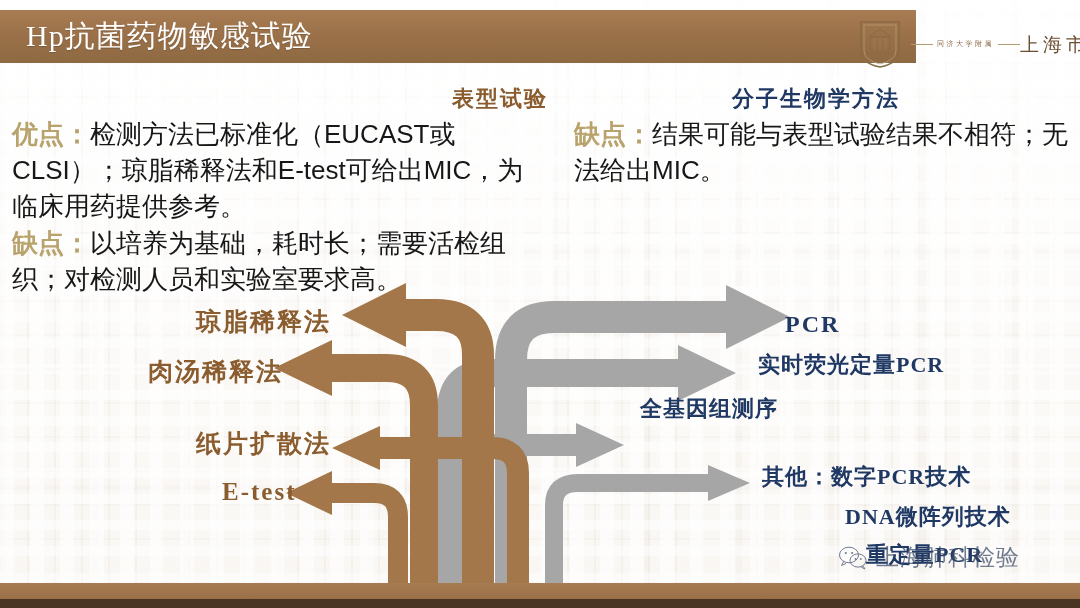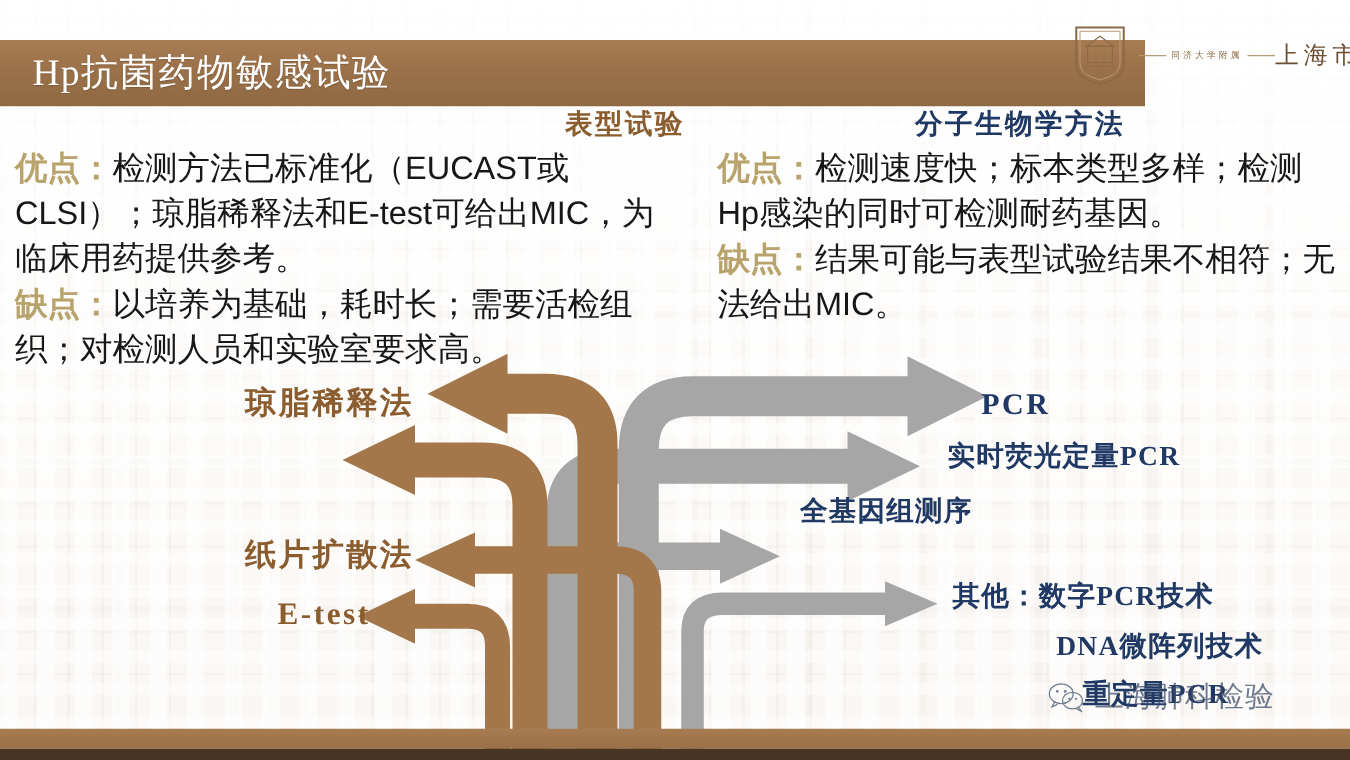--- a/index.html
+++ b/index.html
@@ -30,21 +30,21 @@
       repeating-linear-gradient(90deg, rgba(255,255,255,.65) 0 14px, rgba(255,255,255,0) 14px 30px),
       repeating-linear-gradient(0deg, rgba(255,255,255,.55) 0 10px, rgba(255,255,255,0) 10px 26px);
   }
   .bg-fade{
     position:absolute;left:0;top:0;width:1080px;height:608px;
     background:linear-gradient(180deg,rgba(255,255,255,.92) 0%,rgba(255,255,255,.72) 30%,rgba(255,255,255,.60) 60%,rgba(255,255,255,.55) 100%);
   }
 
   
   .banner{
-    position:absolute;left:0;top:32px;width:916px;height:53px;
+    position:absolute;left:0;top:10px;width:916px;height:53px;
     background:linear-gradient(180deg,#a87c53 0%,#9b7149 45%,#8e6942 100%);
     display:flex;align-items:center;
   }
   .banner-title{
     color:#ffffff;font-size:30px;letter-spacing:1px;
     padding-left:26px;font-weight:400;
     font-family:"Liberation Serif","DejaVu Serif",serif;
     text-shadow:0 1px 1px rgba(0,0,0,.18);
   }
 
@@ -173,23 +173,20 @@
       <span class="lbl">优点：</span><span>检测方法已标准化（EUCAST或CLSI）；琼脂稀释法和E-test可给出MIC，为临床用药提供参考。</span>
     </p>
     <p class="para">
       <span class="lbl">缺点：</span><span>以培养为基础，耗时长；需要活检组织；对检测人员和实验室要求高。</span>
     </p>
   </div>
 
   <div class="col col-right">
     <div class="col-head">分子生物学方法</div>
     <p class="para">
-      <span class="lbl">优点：</span><span>检测速度快；标本类型多样；检测Hp感染的同时可检测耐药基因。</span>
-    </p>
-    <p class="para">
       <span class="lbl">缺点：</span><span>结果可能与表型试验结果不相符；无法给出MIC。</span>
     </p>
   </div>
 
   <div class="diagram">
     <svg viewBox="0 0 1080 353">
       <defs>
         
       </defs>
 
@@ -229,20 +226,21 @@
       </g>
 
       <g>
         <path d="M398 353 L398 262 Q398 238 374 238 L324 238" fill="none" stroke="#a3774a" stroke-width="20"></path>
         <path d="M332 216 L286 238 L332 260 Z" fill="#a3774a"></path>
       </g>
     </svg>
   </div>
 
   <div class="alabel alabel-brown l-agar">琼脂稀释法</div>
+  <div class="alabel alabel-brown l-broth">肉汤稀释法</div>
   <div class="alabel alabel-brown l-disk">纸片扩散法</div>
   <div class="alabel alabel-brown l-etest">E-test</div>
 
   <div class="alabel alabel-navy big r-pcr">PCR</div>
   <div class="alabel alabel-navy r-qpcr">实时荧光定量PCR</div>
   <div class="alabel alabel-navy r-other">其他：数字PCR技术</div>
   <div class="alabel alabel-navy r-wgs">全基因组测序</div>
   <div class="alabel alabel-navy r-other3">重定量PCR</div>
   <div class="alabel alabel-navy r-other2">DNA微阵列技术</div>
 

